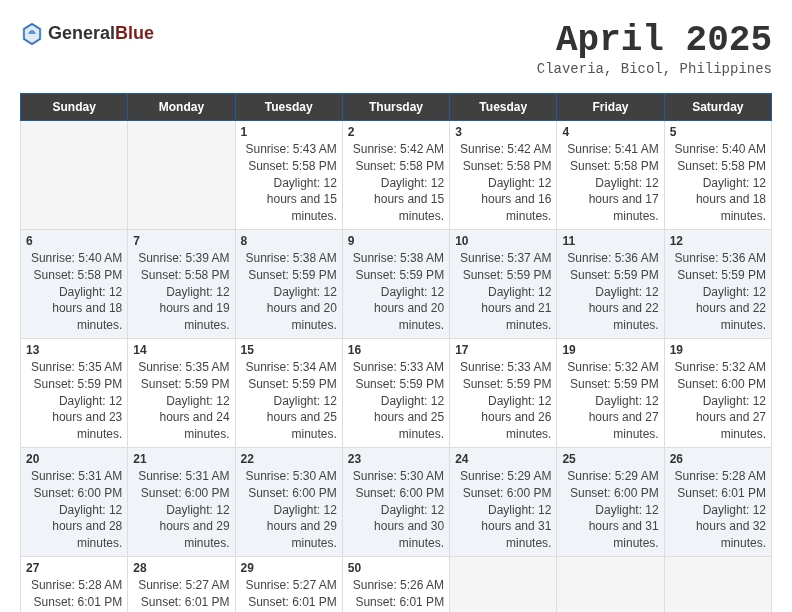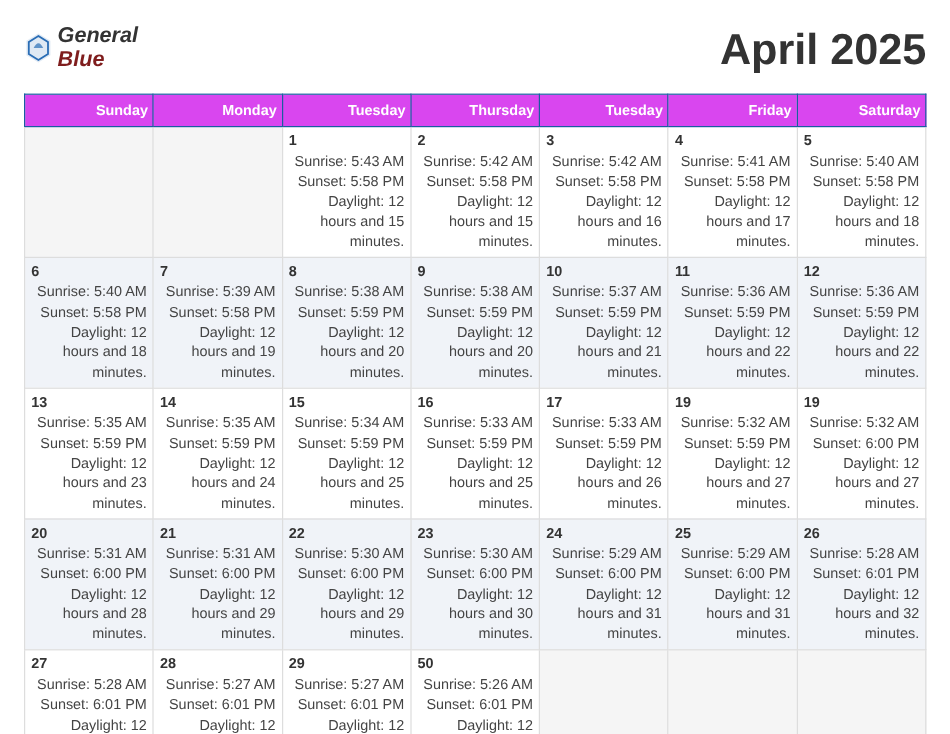--- a/index.html
+++ b/index.html
@@ -16,52 +16,52 @@
       align-items: flex-start;
       margin-bottom: 16px;
     }
     .logo {
       display: flex;
       align-items: center;
       gap: 4px;
     }
     .logo-text {
       display: flex;
-      flex-direction: column;
+      flex-direction: row;
       line-height: 1.1;
-      font-style: italic;
     }
     .logo-icon {
       width: 24px;
       height: 28px;
     }
     .title-section {
       text-align: right;
+      font-family: Liberation Mono, monospace;
     }
     .month-year {
       font-size: 36px;
       font-weight: bold;
       color: #333;
     }
     .location {
       font-size: 14px;
       color: #555;
     }
     .calendar {
       width: 100%;
       border-collapse: collapse;
       border: 1px solid #ccc;
     }
     .calendar th {
-      background-color: #d946ef;
+      background-color: #404040;
       color: white;
       padding: 6px 4px;
       font-size: 12px;
       font-weight: bold;
-      text-align: right;
+      text-align: center;
       border: 1px solid #1a5da0;
     }
     .calendar td {
       width: 107px;
       vertical-align: top;
       padding: 4px 5px;
       font-size: 9.5px;
       color: #333;
       border: 1px solid #ddd;
       height: 85px;
@@ -106,20 +106,21 @@
       <polygon points="12,4 20,9 20,19 12,24 4,19 4,9" fill="none" stroke="#2a6db5" stroke-width="1.5"></polygon>
       <path d="M8,14 Q12,6 16,14" fill="#2a6db5" opacity="0.7"></path>
     </svg>
     <div class="logo-text">
       <span style="font-size:18px;font-weight:bold;color:#333;">General</span>
       <span style="font-size:18px;font-weight:bold;color:#7f1d1d;">Blue</span>
     </div>
   </div>
   <div class="title-section">
     <div class="month-year">April 2025</div>
+    <div class="location">Claveria, Bicol, Philippines</div>
   </div>
 </div>
 
 <table class="calendar">
   <thead>
     <tr>
       <th>Sunday</th>
       <th>Monday</th>
       <th>Tuesday</th>
       <th>Thursday</th>

